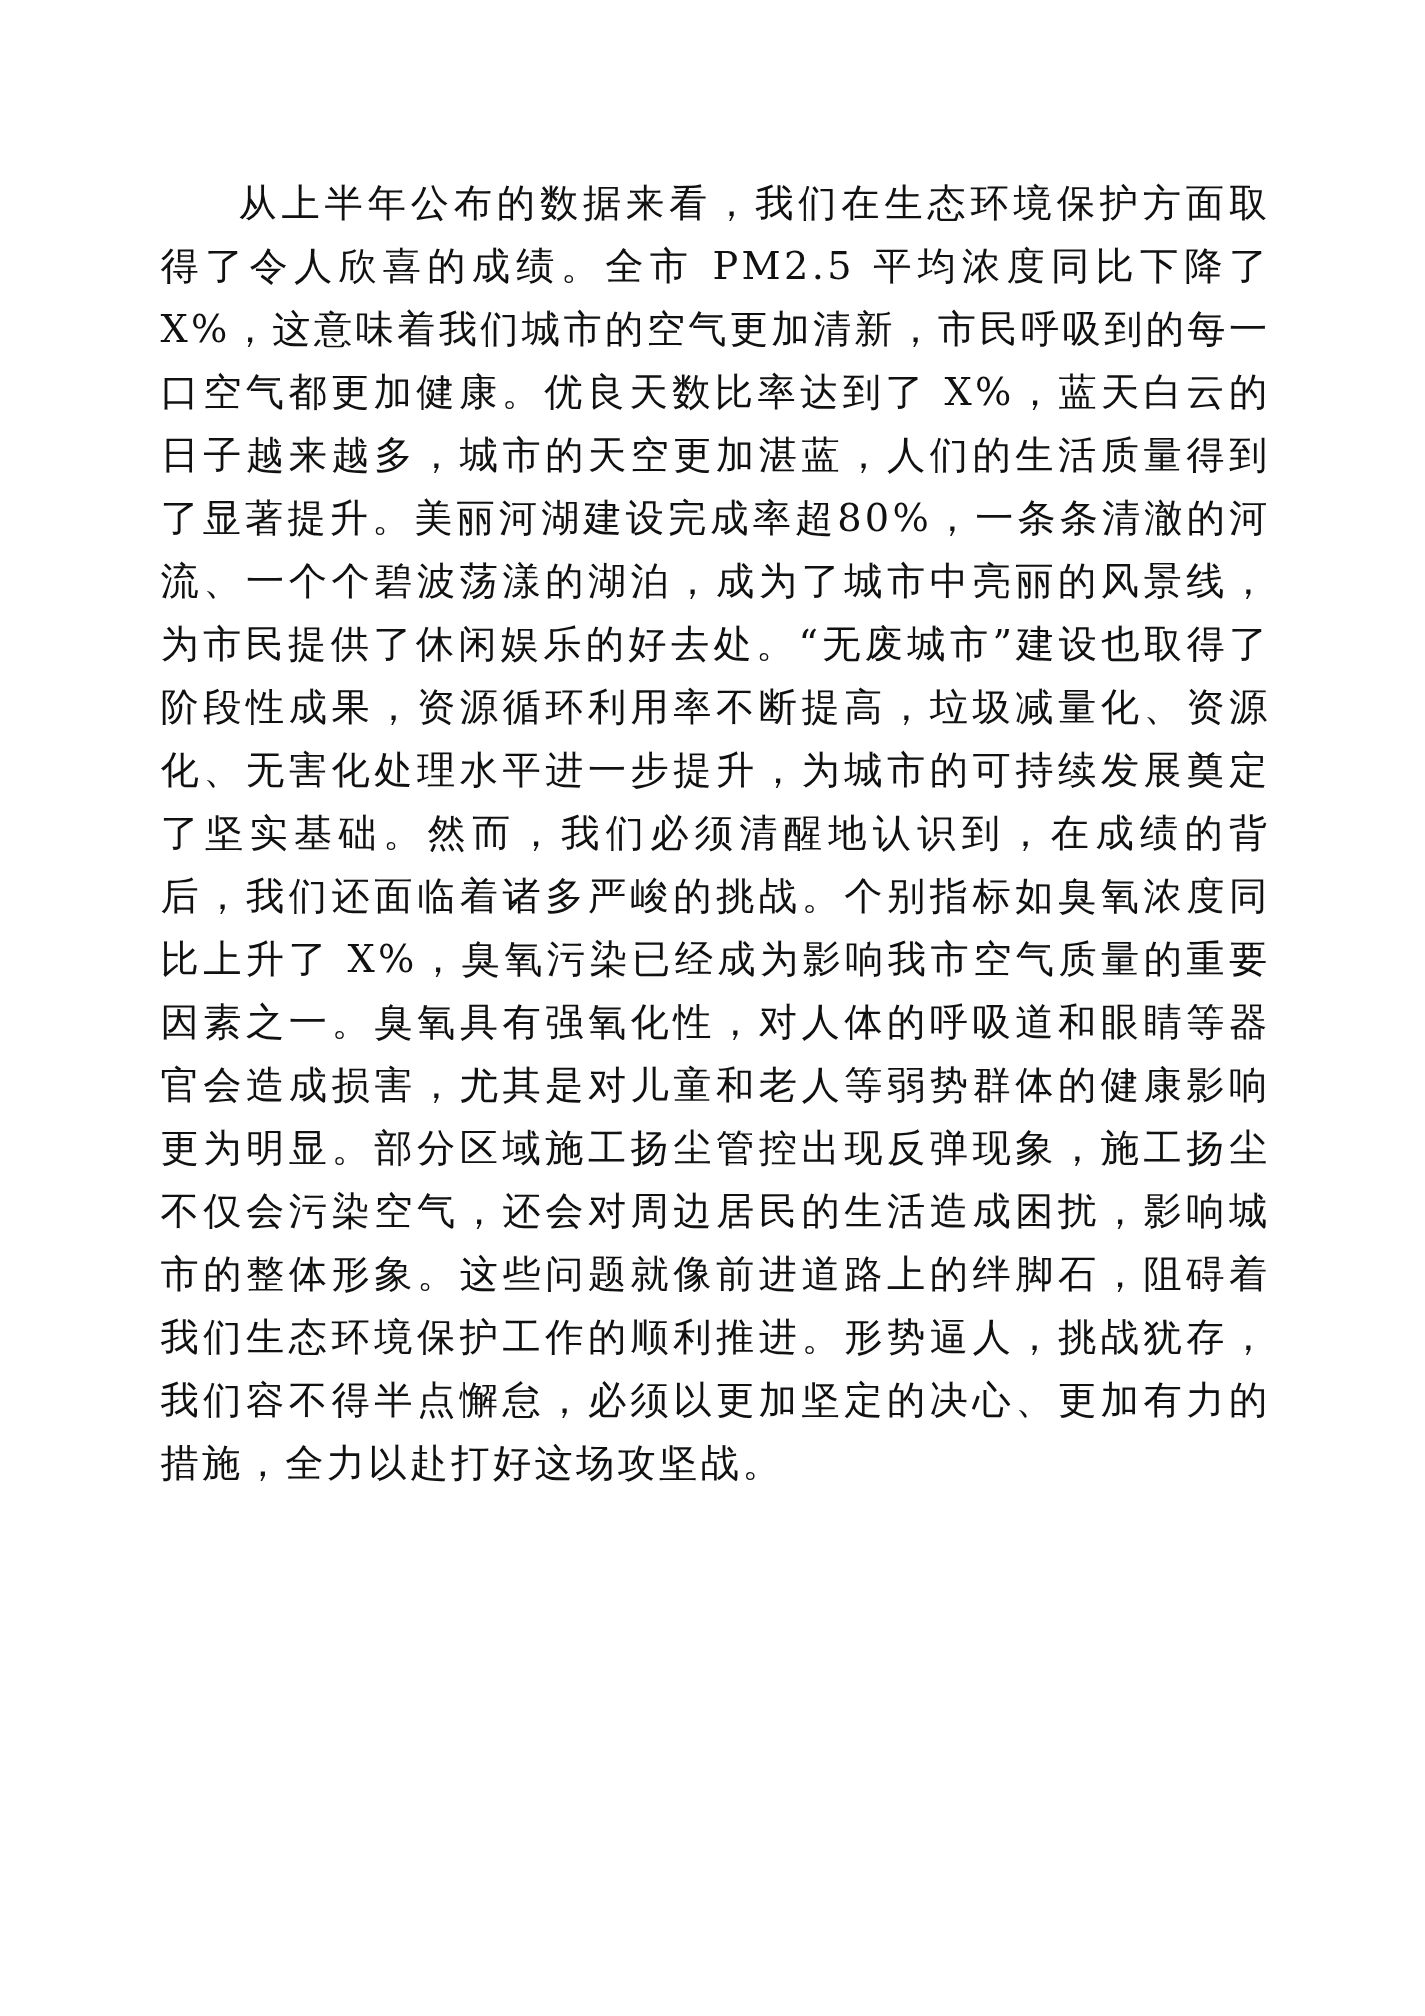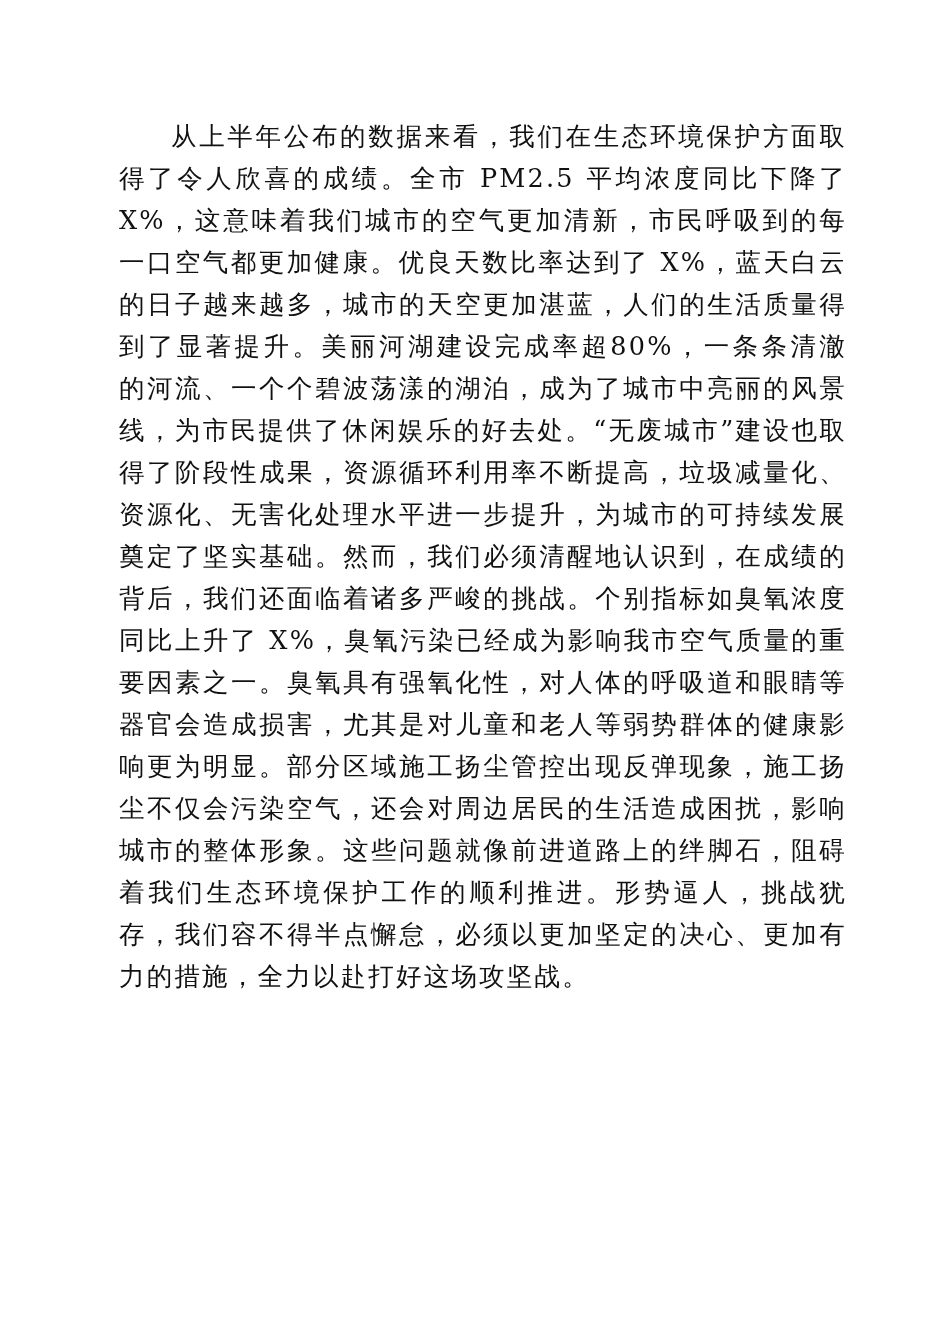--- a/index.html
+++ b/index.html
@@ -14,20 +14,20 @@
     color: #111111;
     letter-spacing: 2.2px;
   }
   .para {
     margin: 0;
     line-height: 42px;
     text-align: justify;
     text-align-last: left;
   }
   .para + .para { margin-top: 6px; }
-  .indent { text-indent: 52px; margin-left: 12px; }
+  .indent { text-indent: 52px; }
 </style>
 </head>
 <body>
 
 <div class="page">
   <p class="para indent">从上半年公布的数据来看，我们在生态环境保护方面取得了令人欣喜的成绩。全市 PM2.5 平均浓度同比下降了 X%，这意味着我们城市的空气更加清新，市民呼吸到的每一口空气都更加健康。优良天数比率达到了 X%，蓝天白云的日子越来越多，城市的天空更加湛蓝，人们的生活质量得到了显著提升。美丽河湖建设完成率超80%，一条条清澈的河流、一个个碧波荡漾的湖泊，成为了城市中亮丽的风景线，为市民提供了休闲娱乐的好去处。“无废城市”建设也取得了阶段性成果，资源循环利用率不断提高，垃圾减量化、资源化、无害化处理水平进一步提升，为城市的可持续发展奠定了坚实基础。然而，我们必须清醒地认识到，在成绩的背后，我们还面临着诸多严峻的挑战。个别指标如臭氧浓度同比上升了 X%，臭氧污染已经成为影响我市空气质量的重要因素之一。臭氧具有强氧化性，对人体的呼吸道和眼睛等器官会造成损害，尤其是对儿童和老人等弱势群体的健康影响更为明显。部分区域施工扬尘管控出现反弹现象，施工扬尘不仅会污染空气，还会对周边居民的生活造成困扰，影响城市的整体形象。这些问题就像前进道路上的绊脚石，阻碍着我们生态环境保护工作的顺利推进。形势逼人，挑战犹存，我们容不得半点懈怠，必须以更加坚定的决心、更加有力的措施，全力以赴打好这场攻坚战。</p>
 </div>
 
 </body></html>

